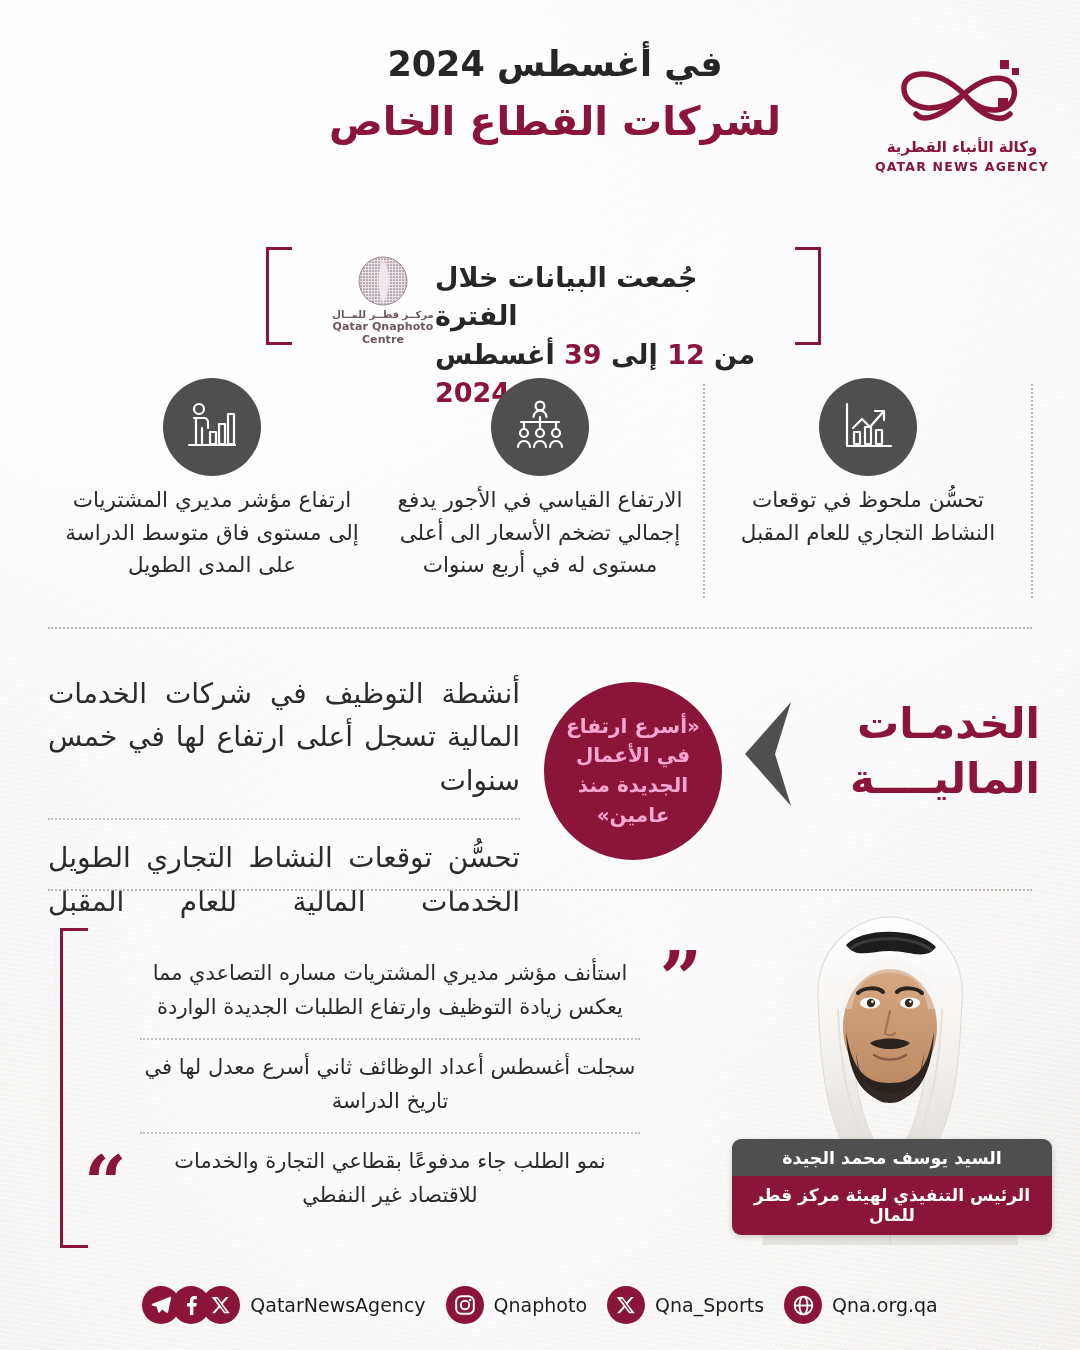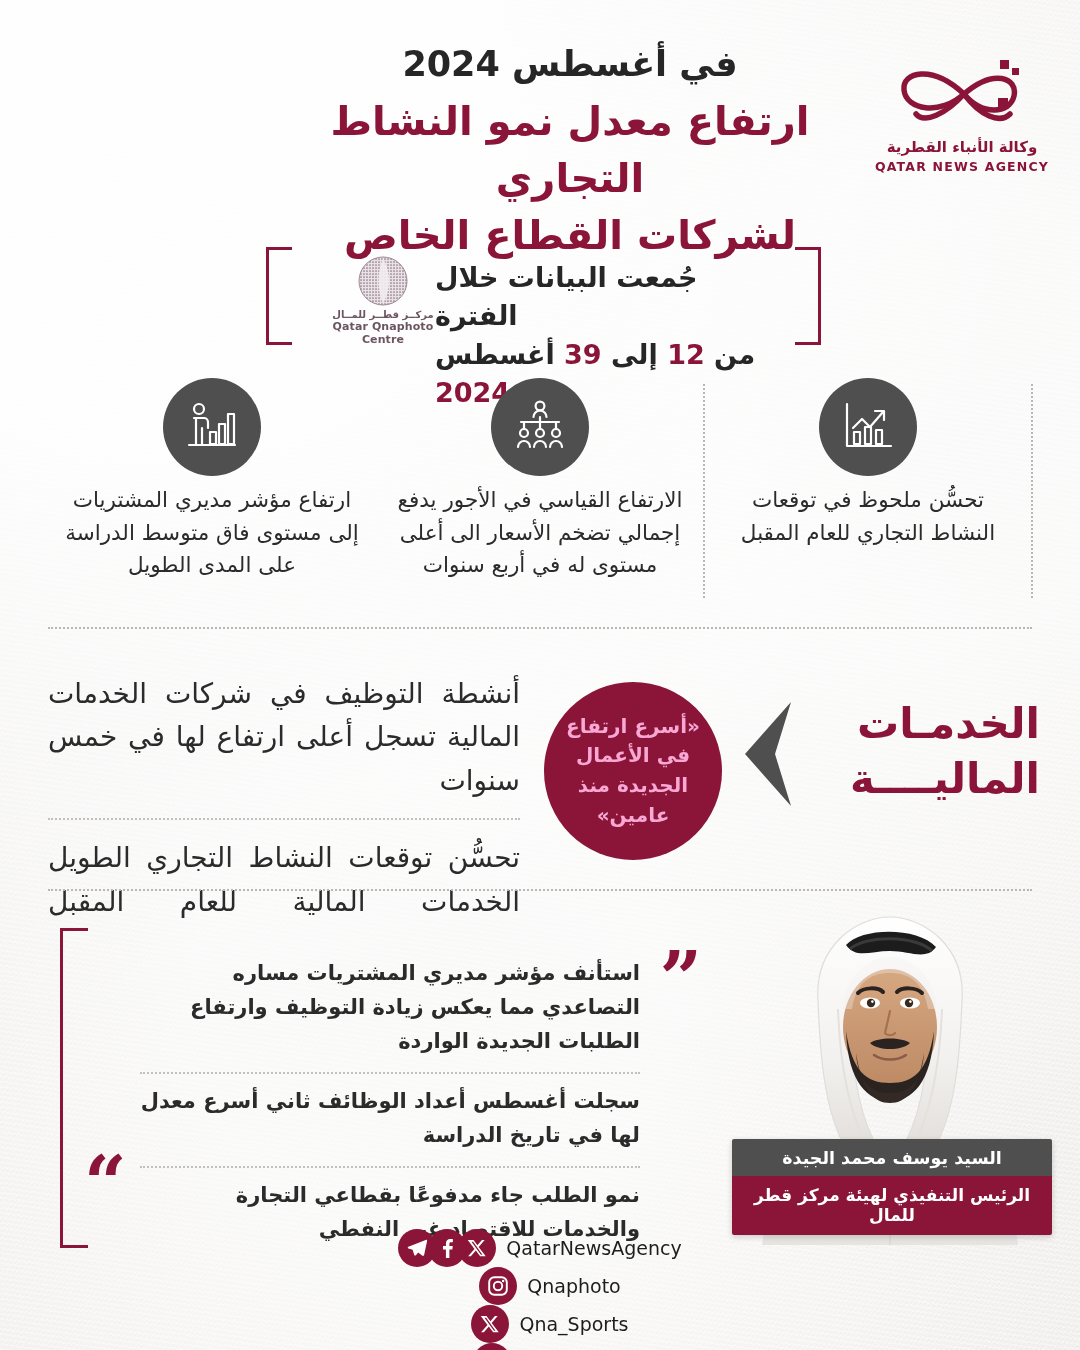--- a/index.html
+++ b/index.html
@@ -36,21 +36,21 @@
   
   .header {
     position: absolute;
     top: 0; left: 0; right: 0;
     height: 240px;
   }
 
   .title-block {
     position: absolute;
     top: 44px;
-    right: 230px;
+    right: 245px;
     width: 560px;
     text-align: center;
   }
 
   .kicker {
     font-size: 35px;
     font-weight: 700;
     color: #262626;
     letter-spacing: 0;
     line-height: 1.15;
@@ -278,42 +278,42 @@
   .qmark-close { left: 24px; bottom: 28px; }
 
   .qlist {
     position: absolute;
     right: 40px;
     left: 80px;
     top: 18px;
   }
   .qitem {
     direction: rtl;
-    text-align: right;
+    text-align: center;
     font-size: 21px;
     line-height: 1.62;
     color: #2b2b2b;
-    font-weight: 700;
+    font-weight: 400;
     padding: 10px 0 14px;
   }
   .qitem + .qitem { border-top: 2px dotted #c2bfbc; }
 
   
   .portrait {
     position: absolute;
     right: 10px;
     top: 905px;
     width: 360px;
     height: 340px;
   }
   .plate {
     position: absolute;
     left: 22px; right: 18px;
     bottom: 10px;
-    border-radius: 2px;
+    border-radius: 9px;
     overflow: hidden;
     box-shadow: 0 2px 6px rgba(0,0,0,.18);
   }
   .plate-name {
     background: #4f4f4f;
     color: #fff;
     direction: rtl;
     text-align: center;
     font-size: 17.5px;
     font-weight: 700;
@@ -329,21 +329,21 @@
     padding: 9px 6px 10px;
   }
 
   
   .social {
     position: absolute;
     bottom: 14px;
     left: 0; right: 0;
     height: 62px;
     display: flex;
-    flex-direction: column;
+    flex-direction: row;
     align-items: center;
     justify-content: center;
     gap: 0;
     direction: ltr;
   }
   .sgroup {
     display: flex;
     align-items: center;
     direction: ltr;
   }
@@ -371,21 +371,20 @@
 </head>
 <body>
 
 <div id="page">
 
   <div class="header">
 
     <div class="title-block">
       <div class="kicker">في أغسطس 2024</div>
       <div class="headline">
-        <span class="l2">ارتفاع معدل نمو النشاط التجاري</span>
         <span class="l2">لشركات القطاع الخاص</span>
       </div>
     </div>
 
     <div class="qna-logo">
       <svg class="qna-mark" viewBox="0 0 180 92">
         <g fill="none" stroke="#8A1538" stroke-width="5.5" stroke-linecap="round">
           <path d="M92 50 C 60 20, 30 28, 32 46 C 34 66, 68 72, 92 50 Z"></path>
           <path d="M92 50 C 122 24, 146 34, 142 52 C 138 70, 110 72, 92 50 Z"></path>
           <path d="M92 50 C 74 70, 52 80, 44 70"></path>

